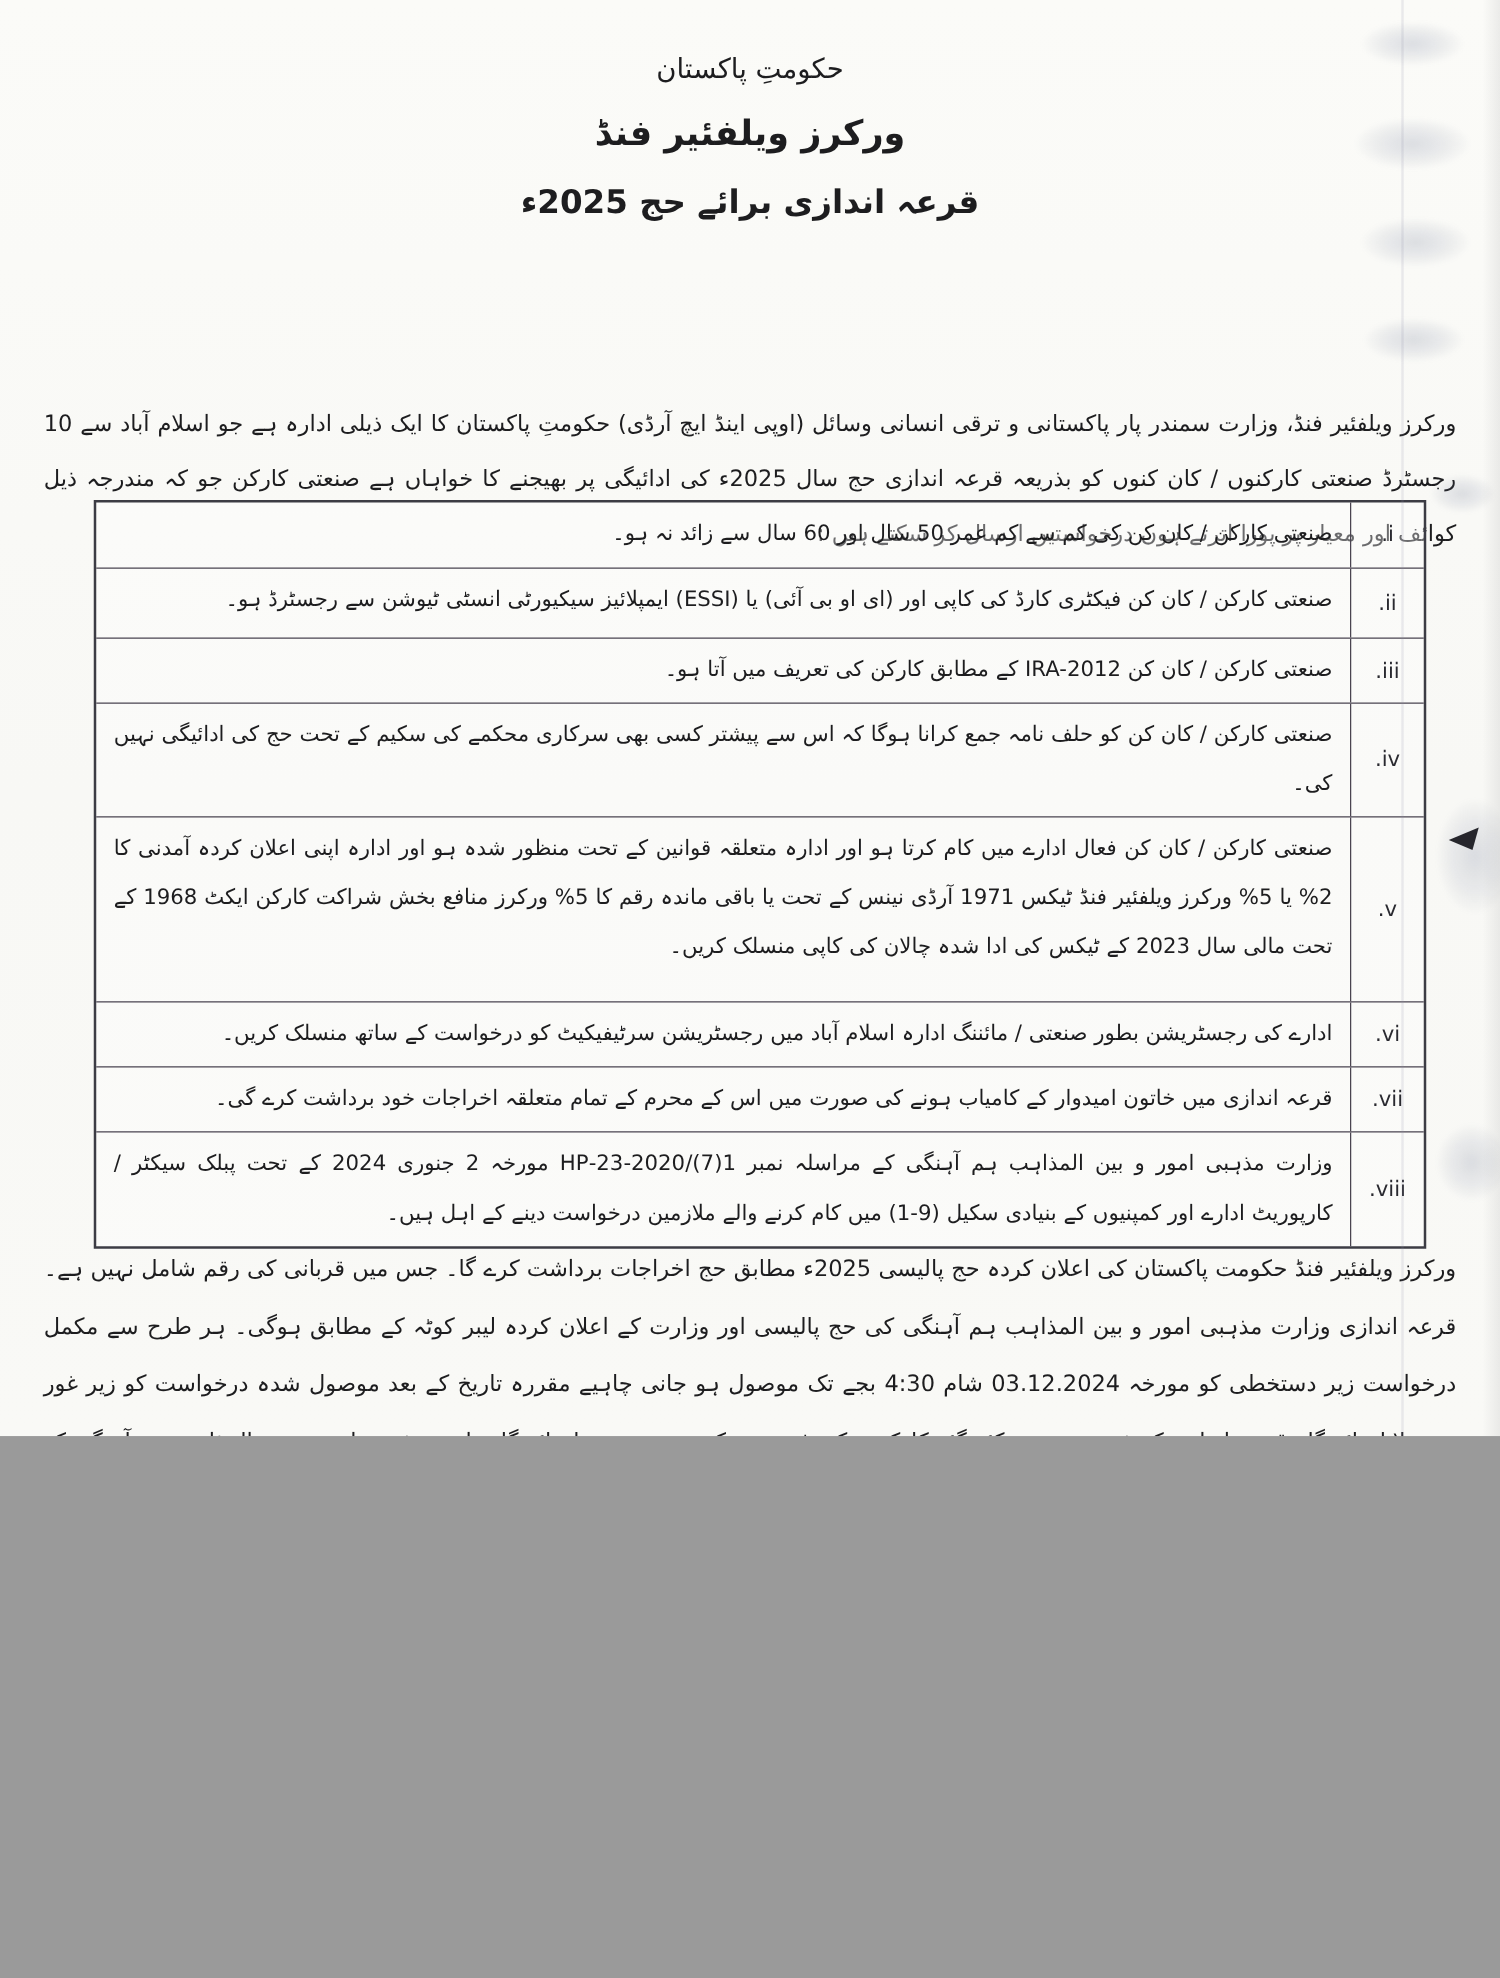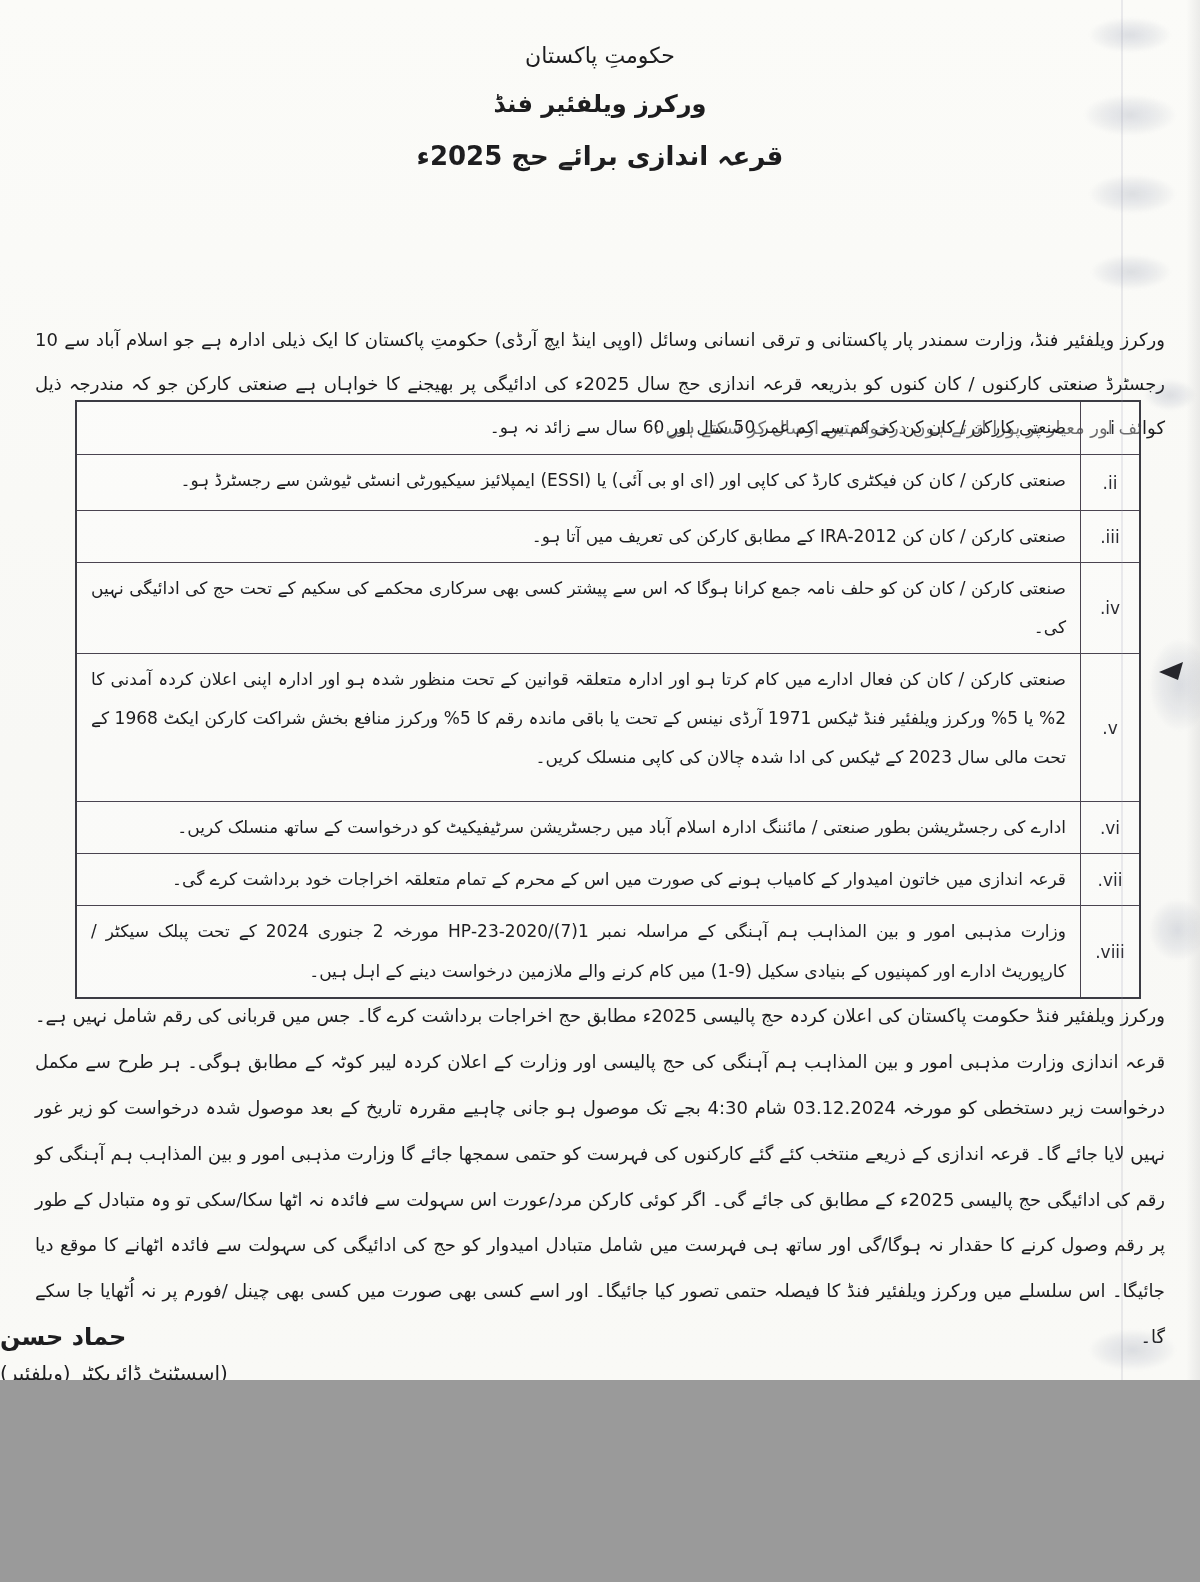--- a/index.html
+++ b/index.html
@@ -2,32 +2,32 @@
 <html lang="ur"><head>
 <meta charset="utf-8">
 <style>
   html,body{margin:0;padding:0;}
   body{
     background:#9a9a9a;
     font-family:"DejaVu Sans","Liberation Sans",sans-serif;
   }
   .page{
     position:relative;
-    width:1200px;height:1380px;
+    width:1200px;height:1149px;
     margin:0 auto;
     background:linear-gradient(180deg,#fbfbf8 0%,#f8f8f5 55%,#f9f9f6 100%);
     color:#1d1d1f;
     overflow:hidden;
     text-decoration:underline;
   }
   
   .header{position:absolute;top:30px;left:0;width:100%;text-align:center;direction:rtl;}
   .h-line{margin:0 auto;}
   .h-govt{font-size:22px;padding-top:8px;line-height:1.6;}
-  .h-org{font-size:24px;font-weight:bold;line-height:1.6;margin-top:12px;}
+  .h-org{font-size:28px;font-weight:bold;line-height:1.6;margin-top:12px;}
   .h-ministry{font-size:22px;line-height:1.7;margin-top:10px;}
   .h-title{font-size:26px;font-weight:bold;line-height:1.6;margin-top:12px;}
   .h-subtitle{font-size:21px;line-height:1.7;margin-top:10px;}
   
   .intro{
     position:absolute;top:300px;right:35px;width:1130px;
     direction:rtl;text-align:justify;
     font-size:18px;line-height:2.45;
   }
   

